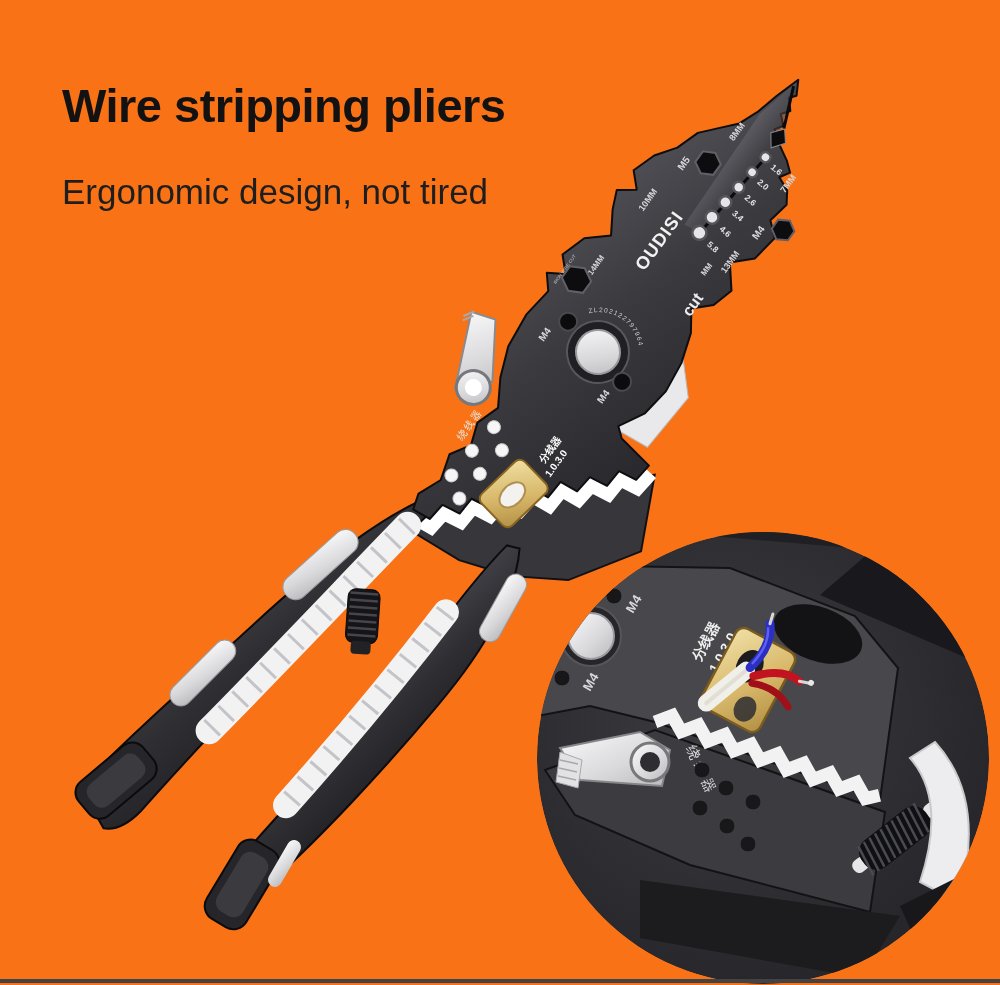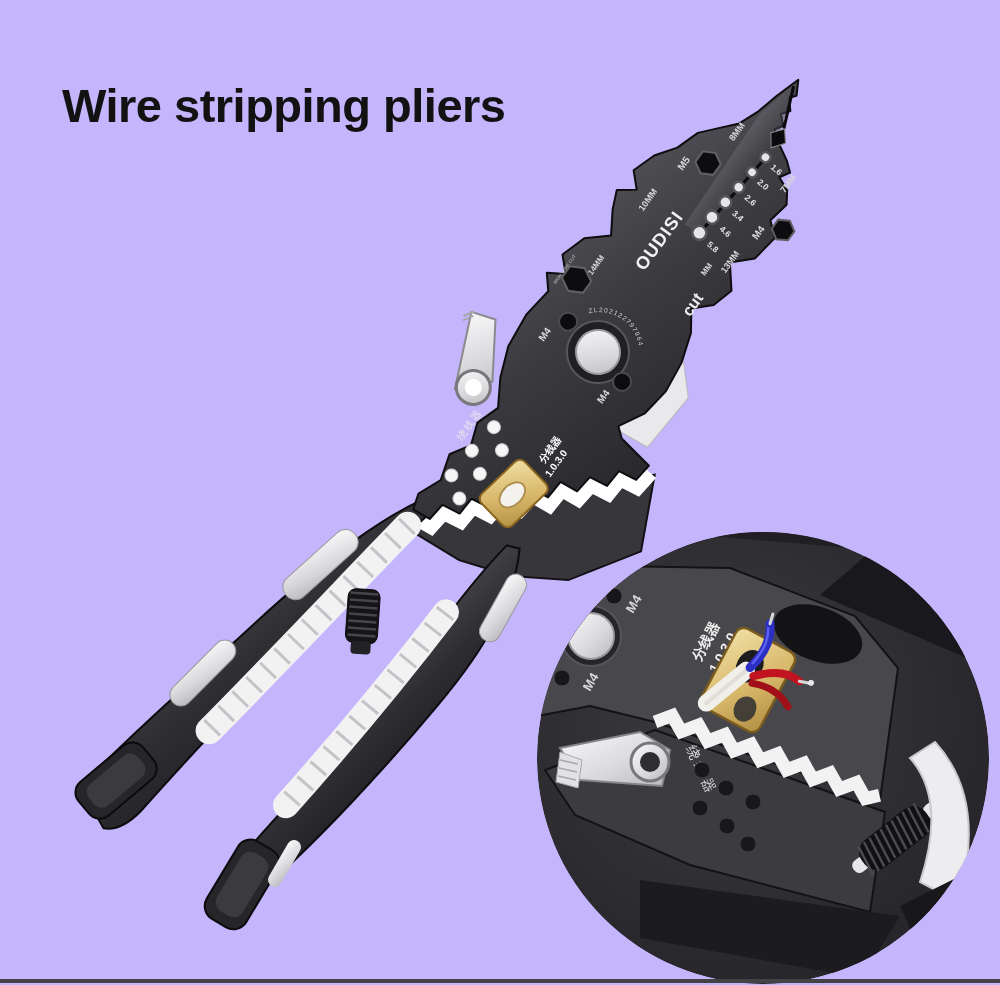--- a/index.html
+++ b/index.html
@@ -1,31 +1,31 @@
 <!DOCTYPE html>
 <html><head>
 <meta charset="utf-8">
 <style>
   html,body{margin:0;padding:0;background:#ffffff;}
-  .stage{position:relative;width:1000px;height:985px;background:#c4b5fd;overflow:hidden;
+  .stage{position:relative;width:1000px;height:985px;background:#f97316;overflow:hidden;
          font-family:"Liberation Sans", sans-serif;}
   .hdr{position:absolute;left:62px;top:78px;width:560px;color:#161616;}
   .hdr h1{margin:0;font-size:47px;font-weight:800;letter-spacing:-0.5px;color:#121212;}
   .hdr p{margin:28px 0 0 0;font-size:35px;font-weight:400;line-height:62px;color:#1e1e1e;}
   svg text{font-family:"Liberation Sans", sans-serif;}
   .bottom-bar{position:absolute;left:0;bottom:2px;width:1000px;height:4px;background:#434346;}
 </style>
 </head>
 <body>
 
 <div class="stage">
 
   <div class="hdr">
     <h1>Wire stripping pliers</h1>
-    <p><br>
+    <p><span>Ergonomic design, not tired</span><br>
     </p>
   </div>
 
   <svg width="1000" height="985" viewBox="0 0 1000 985">
     <defs>
       <linearGradient id="gB" x1="0" y1="0" x2="1" y2="1">
         <stop offset="0" stop-color="#58585e"></stop>
           <stop offset="0.45" stop-color="#3a3a3f"></stop>
           <stop offset="1" stop-color="#232327"></stop>
       </linearGradient>

